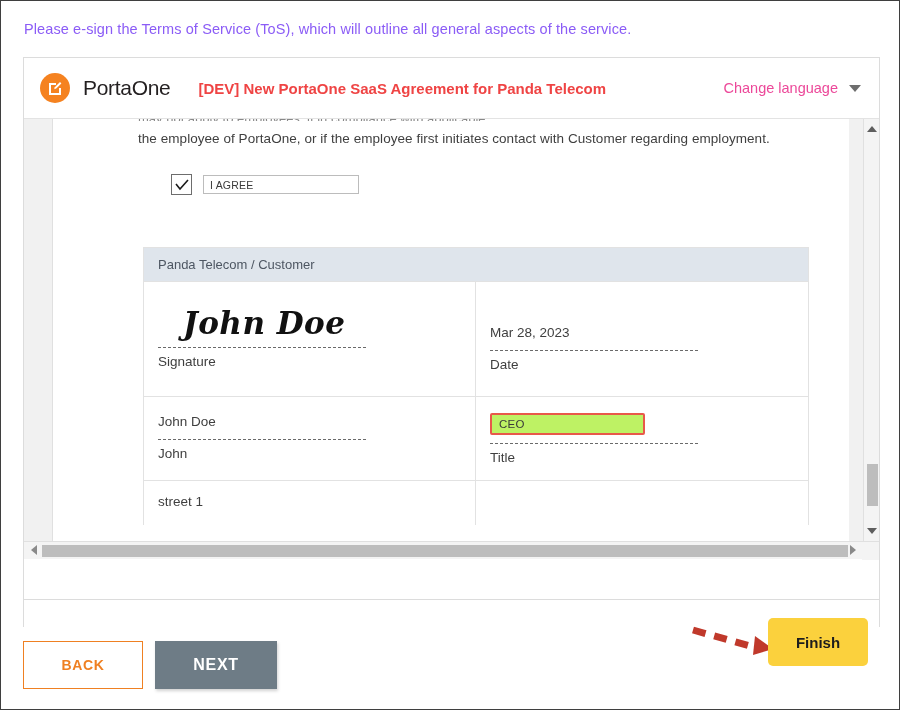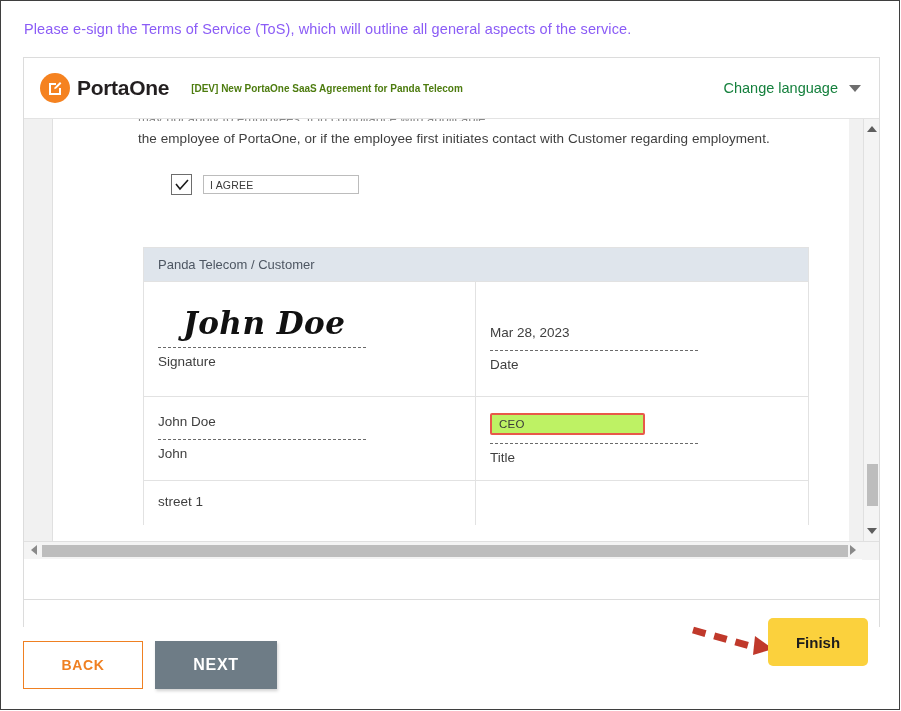--- a/index.html
+++ b/index.html
@@ -66,46 +66,46 @@
     border-radius: 50%;
     background: #f58220;
     display: flex;
     align-items: center;
     justify-content: center;
     flex: 0 0 auto;
   }
   #logo-mark svg { display: block; }
   #logo-wordmark {
     font-size: 21px;
-    font-weight: bold;
+    font-weight: normal;
     color: #231f20;
-    margin-left: 7px;
+    margin-left: 13px;
     letter-spacing: -0.3px;
     flex: 0 0 auto;
     text-align: right;
   }
   #doc-title {
-    font-size: 10px;
+    font-size: 15px;
     font-weight: bold;
-    color: #4d7c0f;
-    margin-left: 22px;
+    color: #ef4444;
+    margin-left: 28px;
     white-space: nowrap;
     flex: 0 0 auto;
   }
   #lang-switcher {
     margin-left: auto;
     display: flex;
     align-items: center;
     gap: 11px;
     cursor: pointer;
     flex: 0 0 auto;
   }
   #lang-label {
     font-size: 14.5px;
-    color: #15803d;
+    color: #ec4899;
     white-space: nowrap;
   }
   .caret-down {
     width: 0; height: 0;
     border-left: 6px solid transparent;
     border-right: 6px solid transparent;
     border-top: 7px solid #6e6e6e;
   }
 
   

